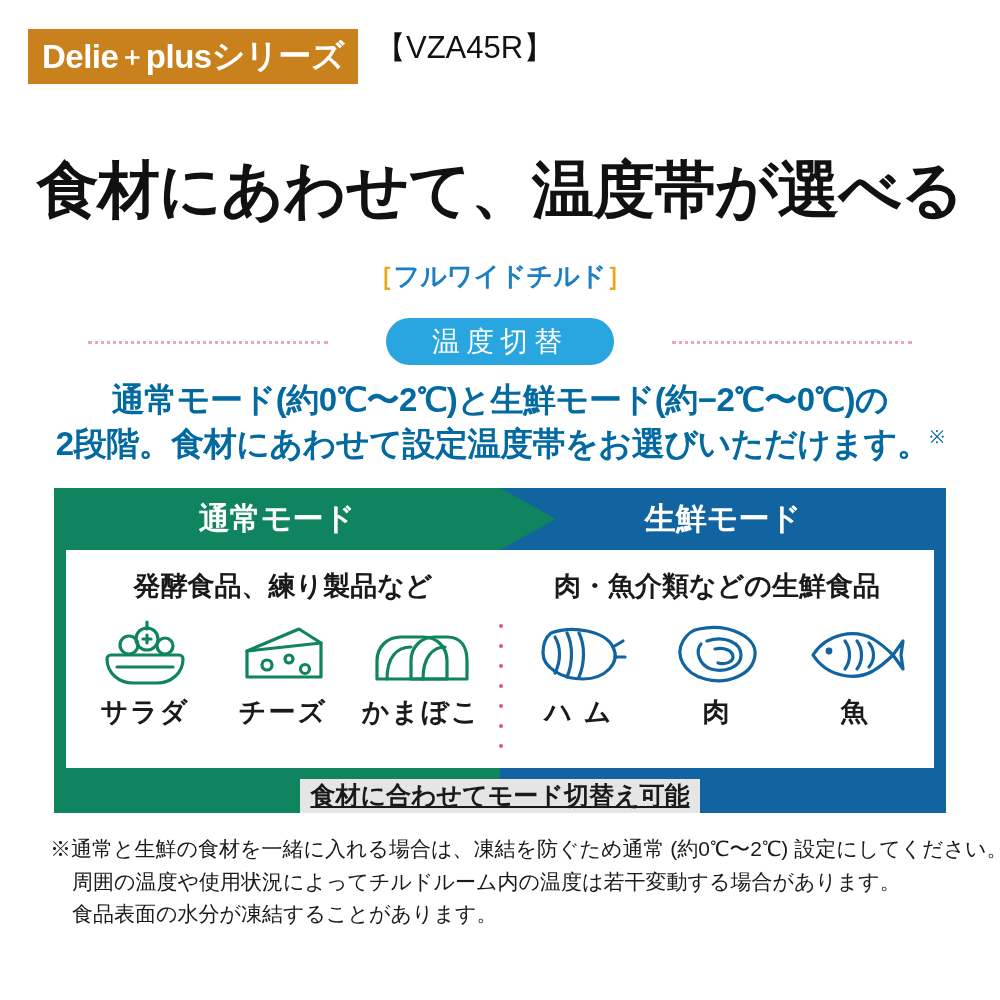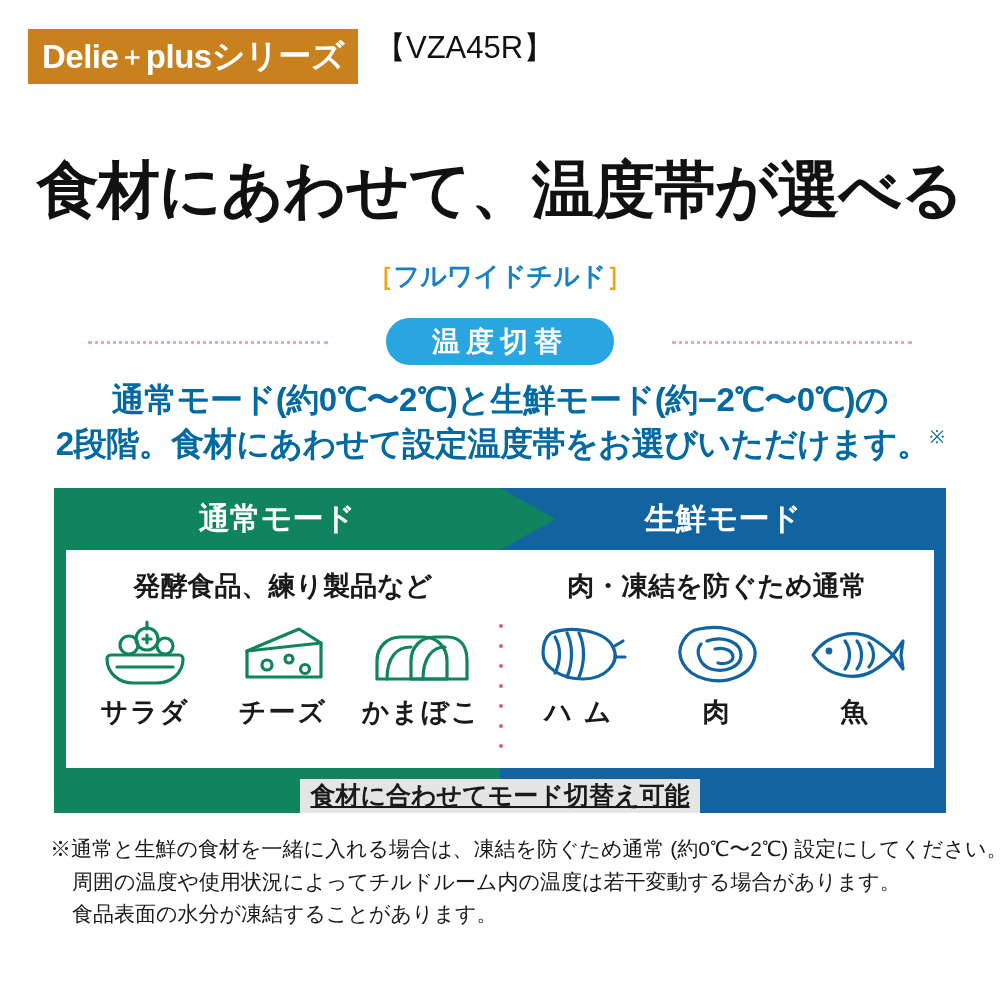--- a/index.html
+++ b/index.html
@@ -84,21 +84,21 @@
     position: absolute;
     left: 50%;
     transform: translateX(-50%);
     top: 0;
     height: 47px;
     padding: 0 46px;
     border-radius: 24px;
     background: #29a5e0;
     color: #ffffff;
     font-size: 28px;
-    font-weight: bold;
+    font-weight: normal;
     letter-spacing: 6px;
     display: flex; align-items: center; justify-content: center;
     white-space: nowrap;
   }
 
   
   .lead {
     position: absolute;
     left: 0; top: 378px;
     width: 1000px;
@@ -320,21 +320,21 @@
         <i></i>
           <i></i>
           <i></i>
           <i></i>
           <i></i>
           <i></i>
           <i></i>
       </div>
 
       <div class="col">
-        <div class="col-title">肉・凍結を防ぐため通常</div>
+        <div class="col-title">肉・魚介類などの生鮮食品</div>
         <div class="icon-row">
 
           <div class="icon-item">
             <div class="icon-box">
               <svg width="96" height="72" viewBox="0 0 96 72" fill="none" stroke="#1264a0" stroke-width="3.2" stroke-linecap="round" stroke-linejoin="round">
                 <path d="M20 16 C42 8 74 14 82 30 C90 46 74 62 52 62 C30 62 12 50 12 36 C12 28 15 20 20 16 Z"></path>
                 <path d="M82 30 L92 24 M84 40 L94 40"></path>
                 <path d="M24 20 C30 30 30 44 24 56"></path>
                 <path d="M36 16 C42 28 42 46 36 60"></path>
                 <path d="M48 16 C54 28 54 46 48 60"></path>

